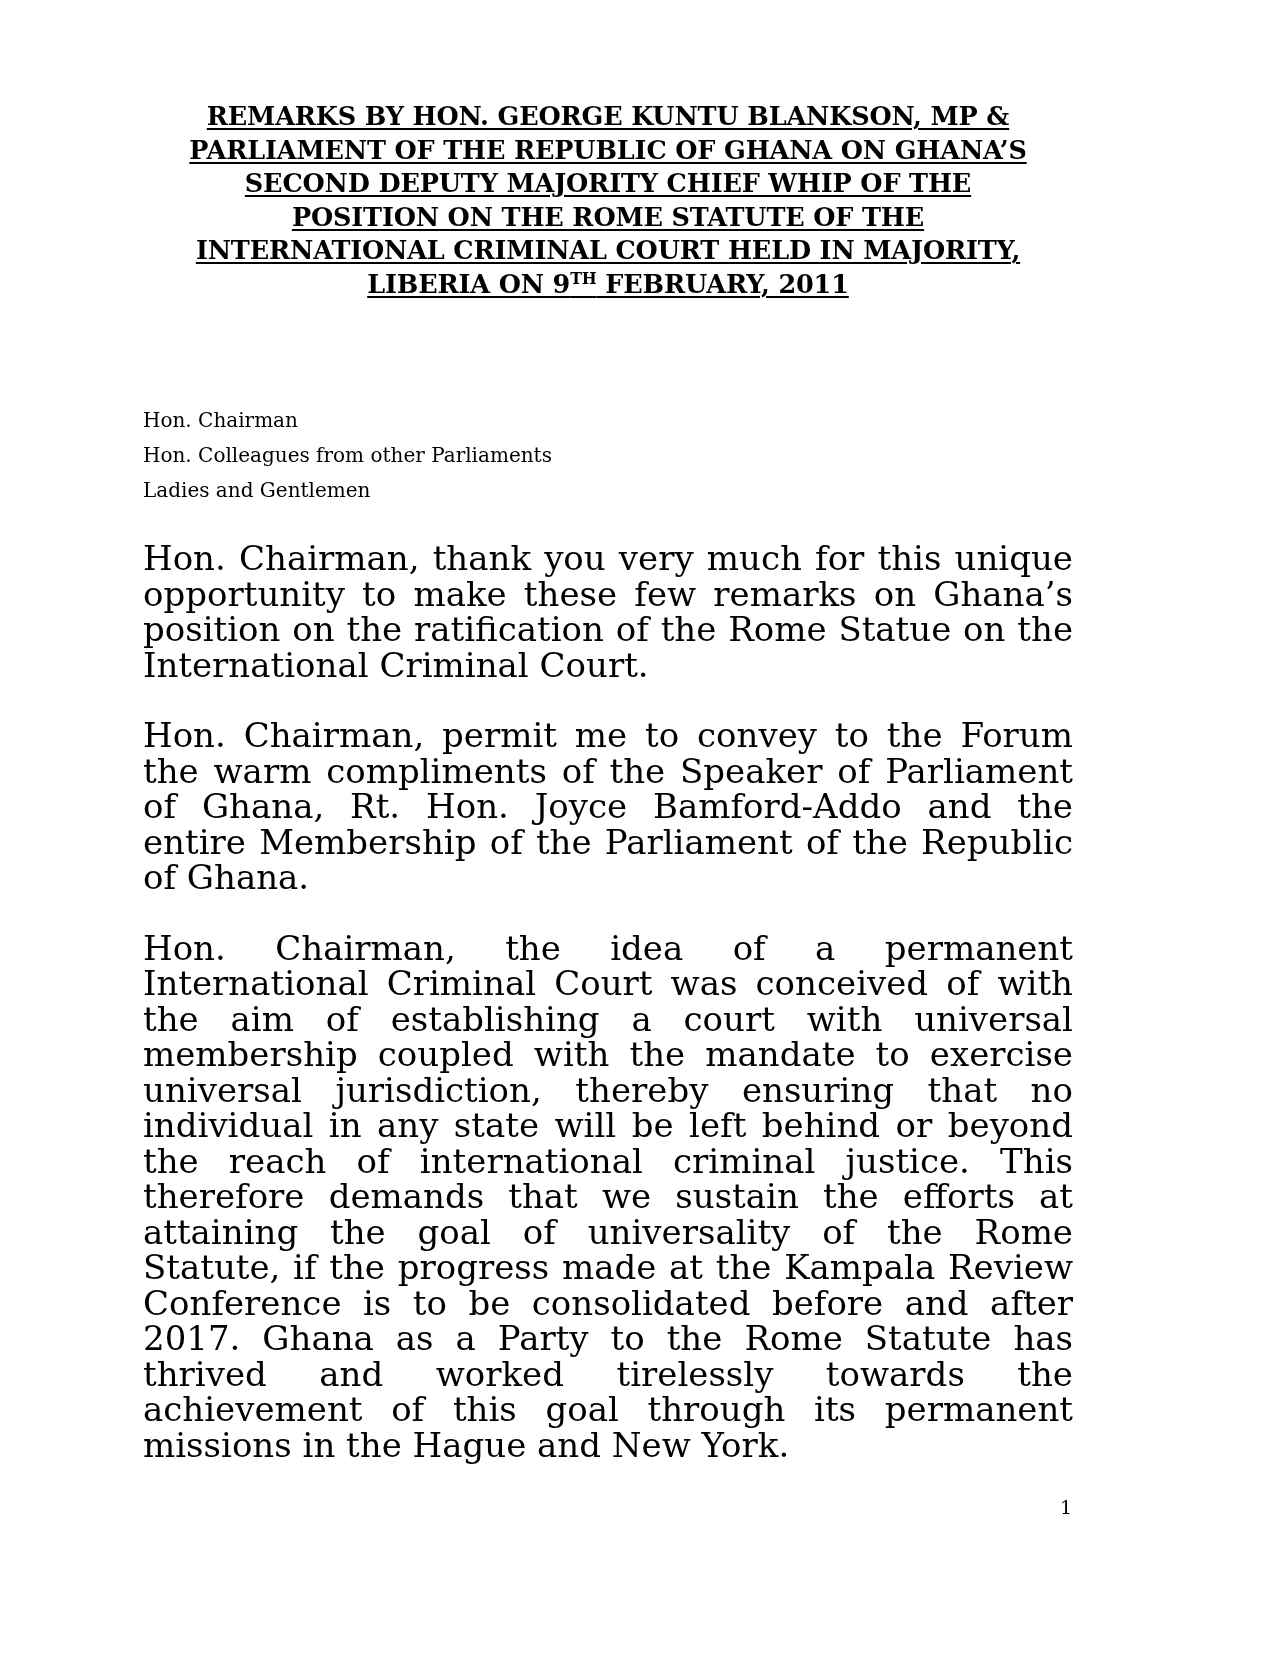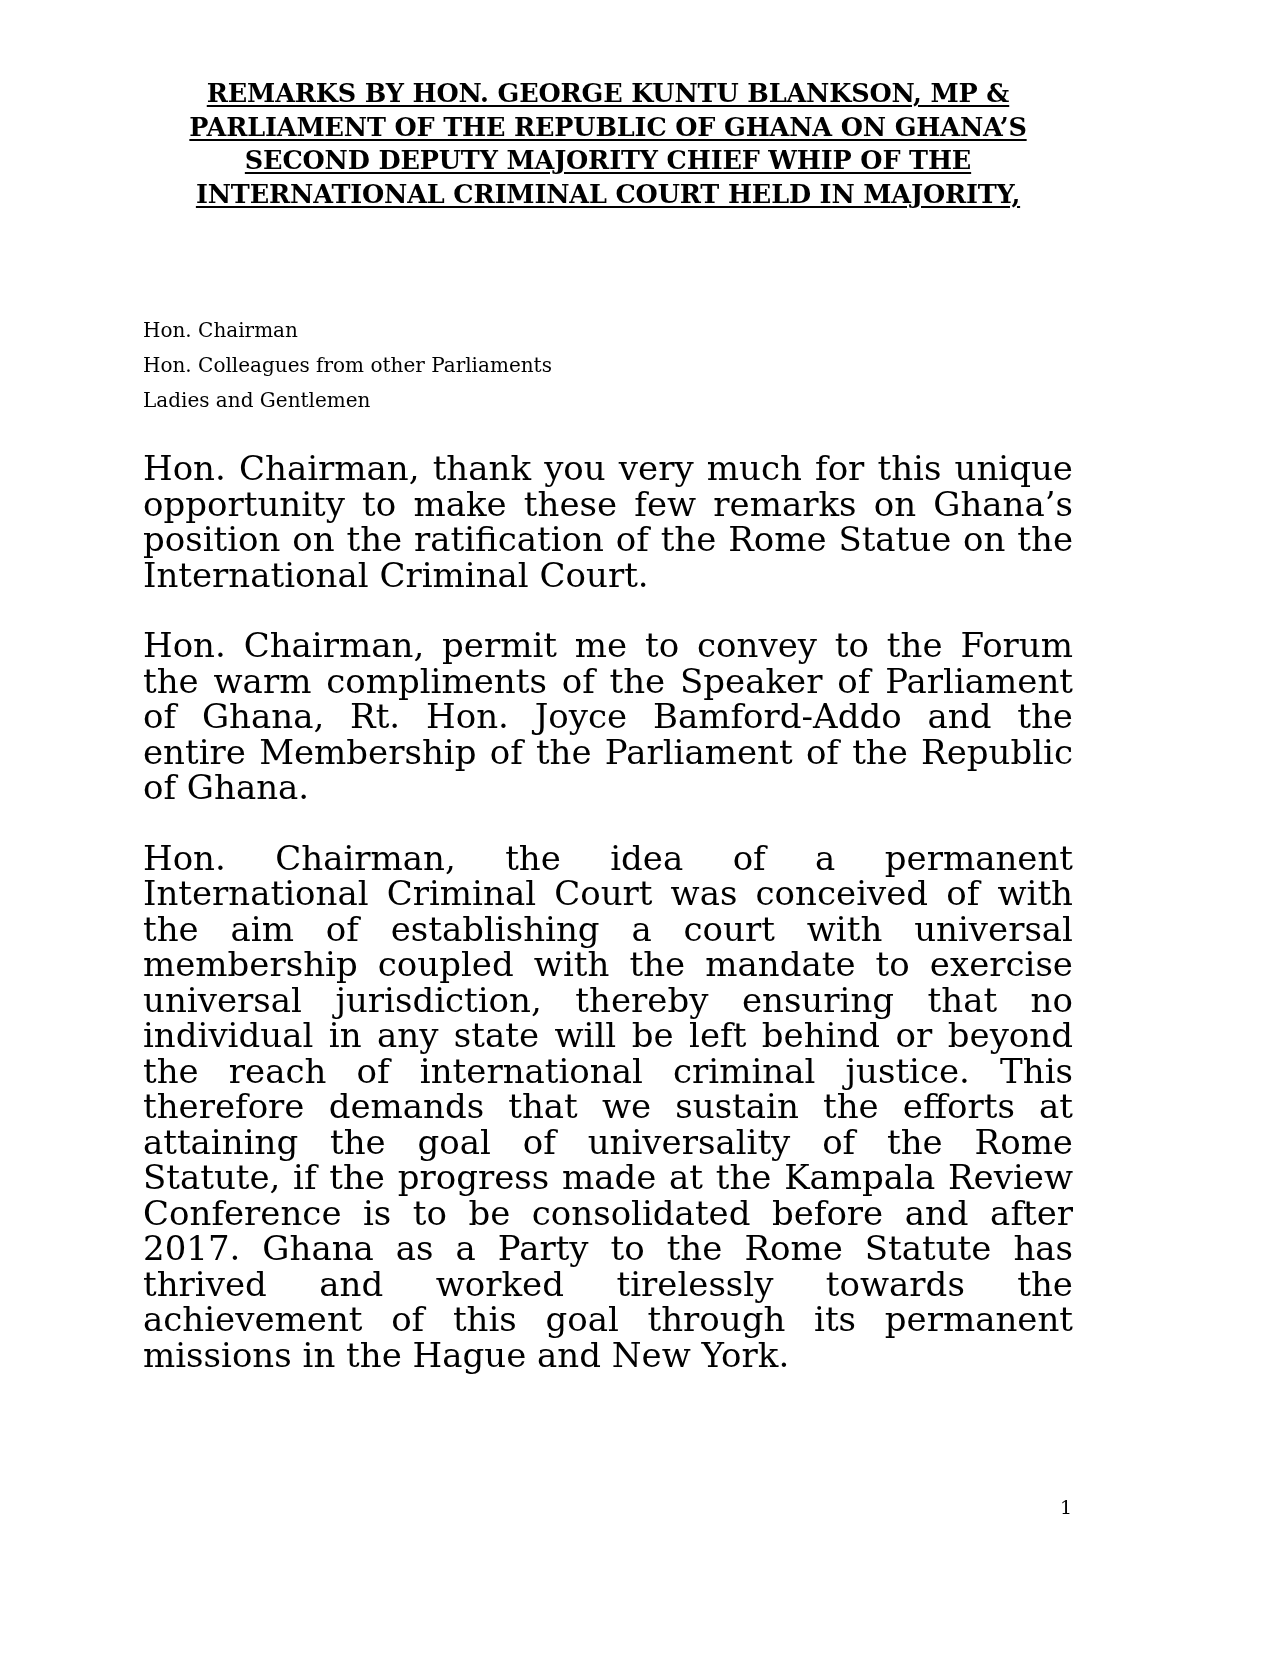--- a/index.html
+++ b/index.html
@@ -22,21 +22,21 @@
   .content {
     position: absolute;
     left: 143px;
     top: 0;
     width: 930px;
   }
 
   
   .doc-title {
     margin: 0;
-    padding-top: 77px;
+    padding-top: 100px;
     text-align: center;
     font-weight: bold;
     font-size: 25.5px;
     line-height: 33.5px;
     letter-spacing: -0.15px;
     font-family: "DejaVu Serif", "Liberation Serif", serif;
   }
   .doc-title .tline {
     display: block;
   }
@@ -89,21 +89,23 @@
 <body>
 
 <div class="page">
 
   <div class="content">
 
     <h1 class="doc-title">
       <span class="tline"><span class="u">REMARKS BY HON. GEORGE KUNTU BLANKSON, MP &amp;</span></span>
       <span class="tline"><span class="u">PARLIAMENT OF THE REPUBLIC OF GHANA ON GHANA’S</span></span>
       <span class="tline"><span class="u">SECOND DEPUTY MAJORITY CHIEF WHIP OF THE</span></span>
+      <span class="tline"><span class="u">POSITION ON THE ROME STATUTE OF THE</span></span>
       <span class="tline"><span class="u">INTERNATIONAL CRIMINAL COURT HELD IN MAJORITY,</span></span>
+      <span class="tline"><span class="u"><span>LIBERIA ON 9</span><sup>TH</sup><span> FEBRUARY, 2011</span></span></span>
     </h1>
 
     <div class="salutation">Hon. Chairman
 Hon. Colleagues from other Parliaments
 Ladies and Gentlemen</div>
 
     <p class="para first">Hon. Chairman, thank you very much for this unique opportunity to make these few remarks on Ghana’s position on the ratification of the Rome Statue on the International Criminal Court.</p>
     <p class="para">Hon. Chairman, permit me to convey to the Forum the warm compliments of the Speaker of Parliament of Ghana, Rt. Hon. Joyce Bamford-Addo and the entire Membership of the Parliament of the Republic of Ghana.</p>
     <p class="para">Hon. Chairman, the idea of a permanent International Criminal Court was conceived of with the aim of establishing a court with universal membership coupled with the mandate to exercise universal jurisdiction, thereby ensuring that no individual in any state will be left behind or beyond the reach of international criminal justice.  This therefore demands that we sustain the efforts at attaining the goal of universality of the Rome Statute, if the progress made at the Kampala Review Conference is to be consolidated before and after 2017.  Ghana as a Party to the Rome Statute has thrived and worked tirelessly towards the achievement of this goal through its permanent missions in the Hague and New York.</p>
 

